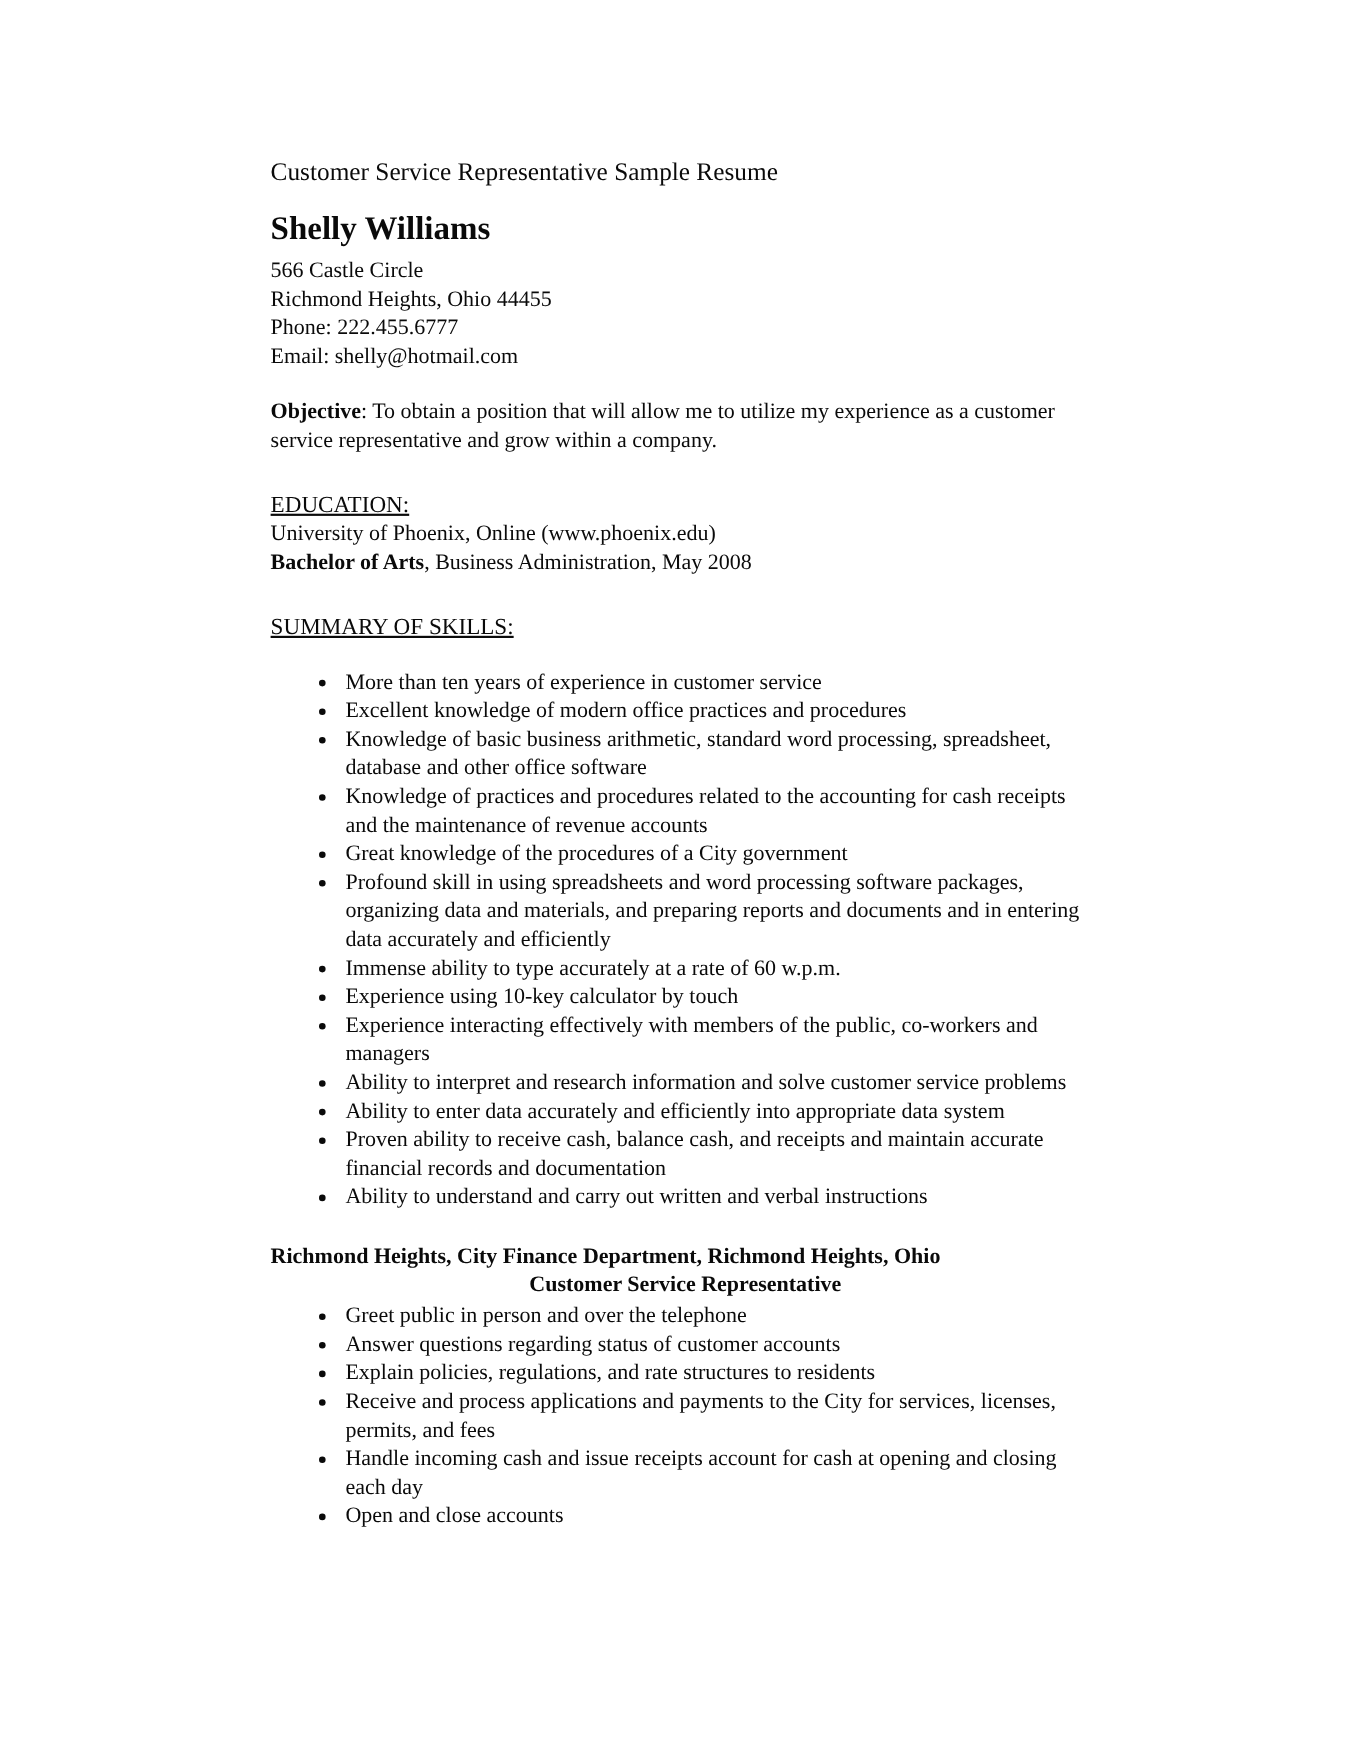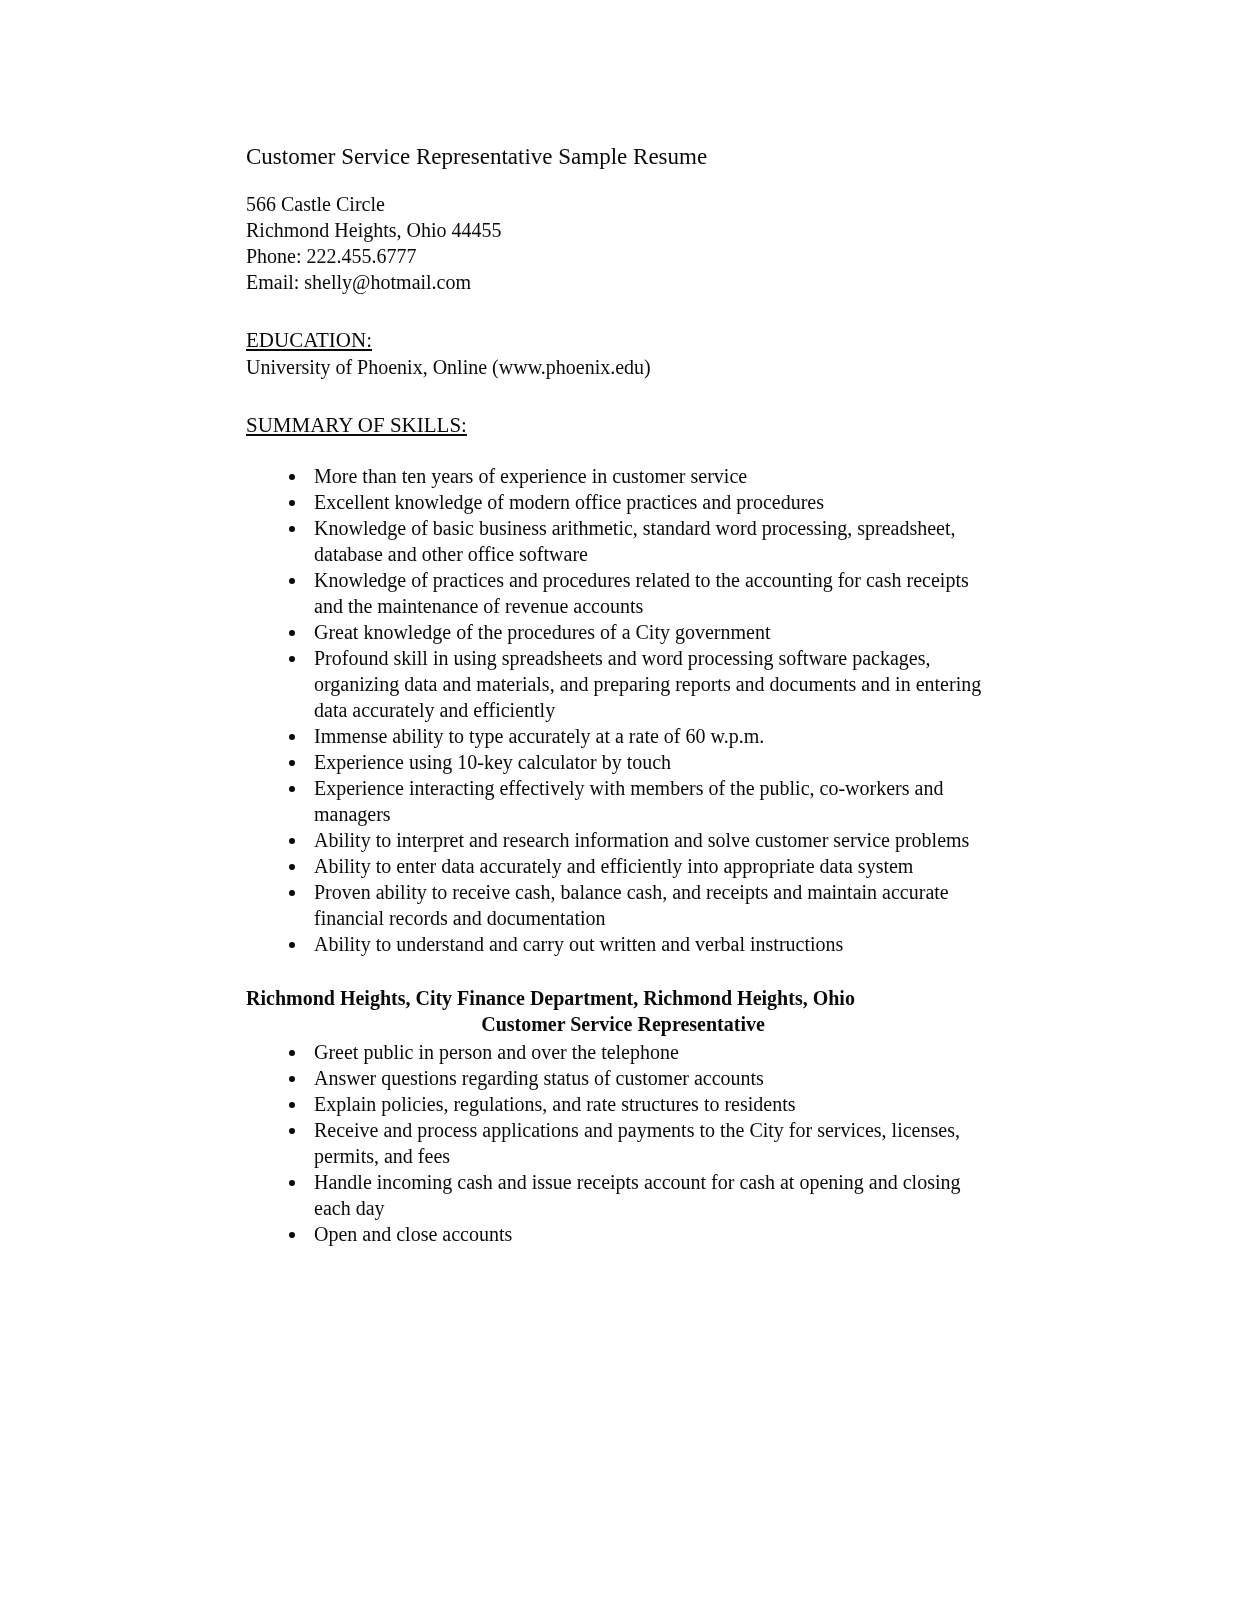--- a/index.html
+++ b/index.html
@@ -81,30 +81,37 @@
   }
 </style>
 </head>
 <body>
 
 <div class="page">
 
   <div class="doc-title">Customer Service Representative Sample Resume</div>
 
   <div>
+    <div class="person-name">Shelly Williams</div>
     <div class="contact-line">566 Castle Circle</div>
     <div class="contact-line">Richmond Heights, Ohio 44455</div>
     <div class="contact-line">Phone: 222.455.6777</div>
     <div class="contact-line">Email: shelly@hotmail.com</div>
   </div>
 
+  <div class="objective">
+    <span class="label">Objective</span><span>: To obtain a position that will allow me to utilize my experience as a customer service representative and grow within a company.</span>
+  </div>
 
   <div>
     <div class="section-heading">EDUCATION:</div>
     <div class="plain-line">University of Phoenix, Online (www.phoenix.edu)</div>
+    <div class="plain-line">
+      <span class="bold-inline">Bachelor of Arts</span><span>, Business Administration, May 2008</span>
+    </div>
   </div>
 
   <div>
     <div class="section-heading">SUMMARY OF SKILLS:</div>
     <ul class="bullets">
       <li>More than ten years of experience in customer service</li>
       <li>Excellent knowledge of modern office practices and procedures</li>
       <li>Knowledge of basic business arithmetic, standard word processing, spreadsheet, database and other office software</li>
       <li>Knowledge of practices and procedures related to the accounting for cash receipts and the maintenance of revenue accounts</li>
       <li>Great knowledge of the procedures of a City government</li>

